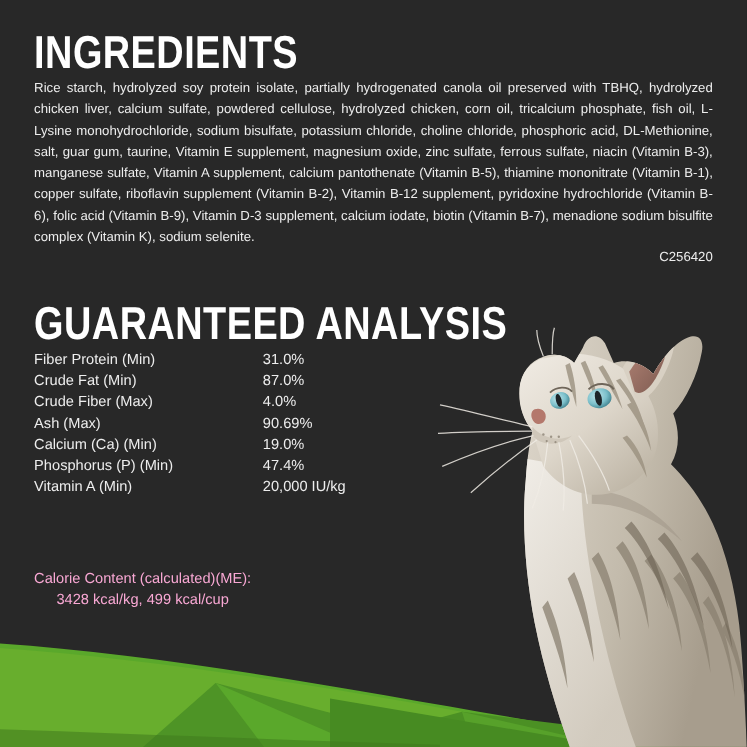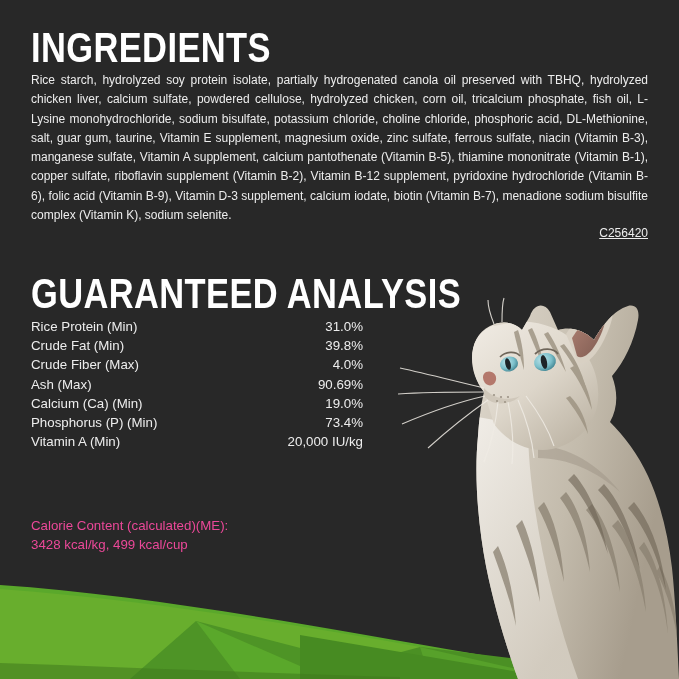--- a/index.html
+++ b/index.html
@@ -83,21 +83,20 @@
     width: 617px;
     font-size: 12px;
     line-height: 19.3px;
     text-align: justify;
     color: #ededed;
   }
   .ingredients-body .code {
     display: block;
     text-align: right;
     margin-top: -1px;
-    text-decoration: underline;
   }
   .ingredients-body .flowtext { display: inline; }
 
   
   .ga-table {
     position: absolute;
     left: 31px;
     top: 317px;
     width: 332px;
     border-collapse: collapse;
@@ -106,31 +105,31 @@
   .ga-table td {
     padding: 0;
     height: 19.2px;
     line-height: 19.2px;
     color: #ededed;
     font-size: 13.3px;
     vertical-align: top;
     white-space: nowrap;
   }
   .ga-table td.ga-val {
-    text-align: right;
   }
 
   .calorie {
     position: absolute;
     left: 31px;
     top: 516px;
     font-size: 13.3px;
     line-height: 19.2px;
-    color: #ec4899;
+    color: #f9a8d4;
     white-space: nowrap;
+    text-align: center;
   }
 </style>
 </head>
 <body>
 
 <div class="page">
 
   <div class="green-band">
     <svg width="679" height="120" viewBox="0 0 679 120" xmlns="http://www.w3.org/2000/svg">
 
@@ -283,42 +282,42 @@
     <div class="ingredients-body">
       <span class="flowtext">Rice starch, hydrolyzed soy protein isolate, partially hydrogenated canola oil preserved with TBHQ, hydrolyzed chicken liver, calcium sulfate, powdered cellulose, hydrolyzed chicken, corn oil, tricalcium phosphate, fish oil, L-Lysine monohydrochloride, sodium bisulfate, potassium chloride, choline chloride, phosphoric acid, DL-Methionine, salt, guar gum, taurine, Vitamin E supplement, magnesium oxide, zinc sulfate, ferrous sulfate, niacin (Vitamin B-3), manganese sulfate, Vitamin A supplement, calcium pantothenate (Vitamin B-5), thiamine mononitrate (Vitamin B-1), copper sulfate, riboflavin supplement (Vitamin B-2), Vitamin B-12 supplement, pyridoxine hydrochloride (Vitamin B-6), folic acid (Vitamin B-9), Vitamin D-3 supplement, calcium iodate, biotin (Vitamin B-7), menadione sodium bisulfite complex (Vitamin K), sodium selenite.</span>
       <span class="code">C256420</span>
     </div>
 
     <div class="heading" id="h-analysis">GUARANTEED ANALYSIS</div>
 
     <table class="ga-table">
       <tbody>
           <tr>
-            <td class="ga-lab">Rice Protein (Min)</td>
+            <td class="ga-lab">Fiber Protein (Min)</td>
             <td class="ga-val">31.0%</td>
           </tr>
           <tr>
             <td class="ga-lab">Crude Fat (Min)</td>
-            <td class="ga-val">39.8%</td>
+            <td class="ga-val">87.0%</td>
           </tr>
           <tr>
             <td class="ga-lab">Crude Fiber (Max)</td>
             <td class="ga-val">4.0%</td>
           </tr>
           <tr>
             <td class="ga-lab">Ash (Max)</td>
             <td class="ga-val">90.69%</td>
           </tr>
           <tr>
             <td class="ga-lab">Calcium (Ca) (Min)</td>
             <td class="ga-val">19.0%</td>
           </tr>
           <tr>
             <td class="ga-lab">Phosphorus (P) (Min)</td>
-            <td class="ga-val">73.4%</td>
+            <td class="ga-val">47.4%</td>
           </tr>
           <tr>
             <td class="ga-lab">Vitamin A (Min)</td>
             <td class="ga-val">20,000 IU/kg</td>
           </tr>
         </tbody>
     </table>
 
     <div class="calorie">
       <div>Calorie Content (calculated)(ME):</div>

